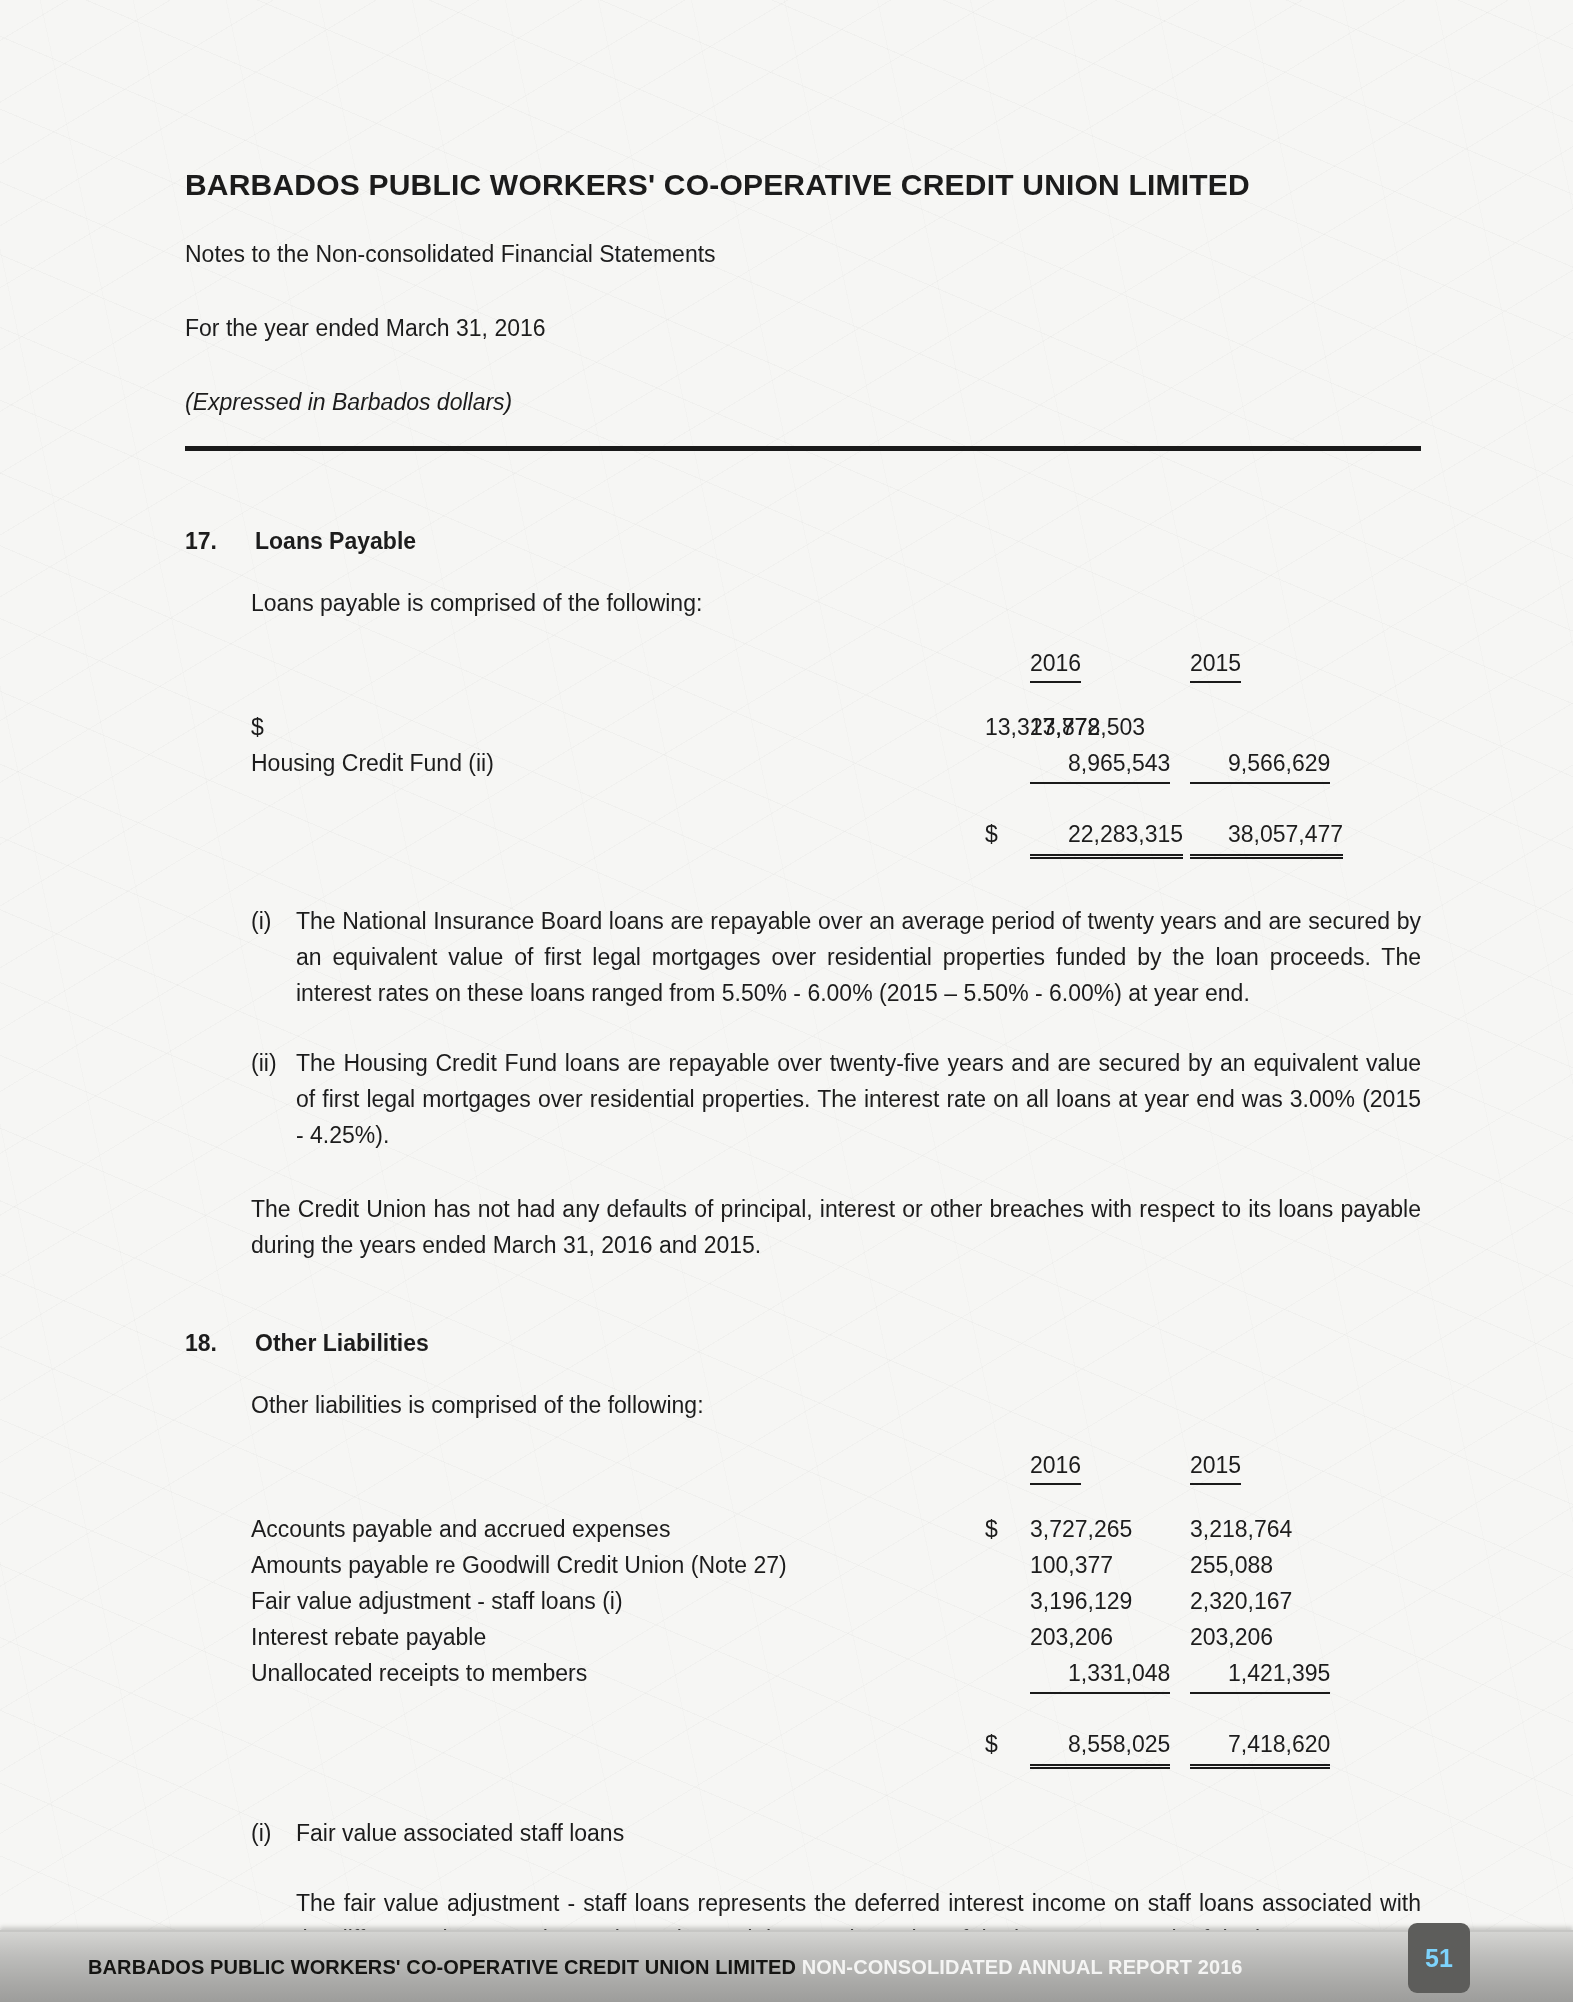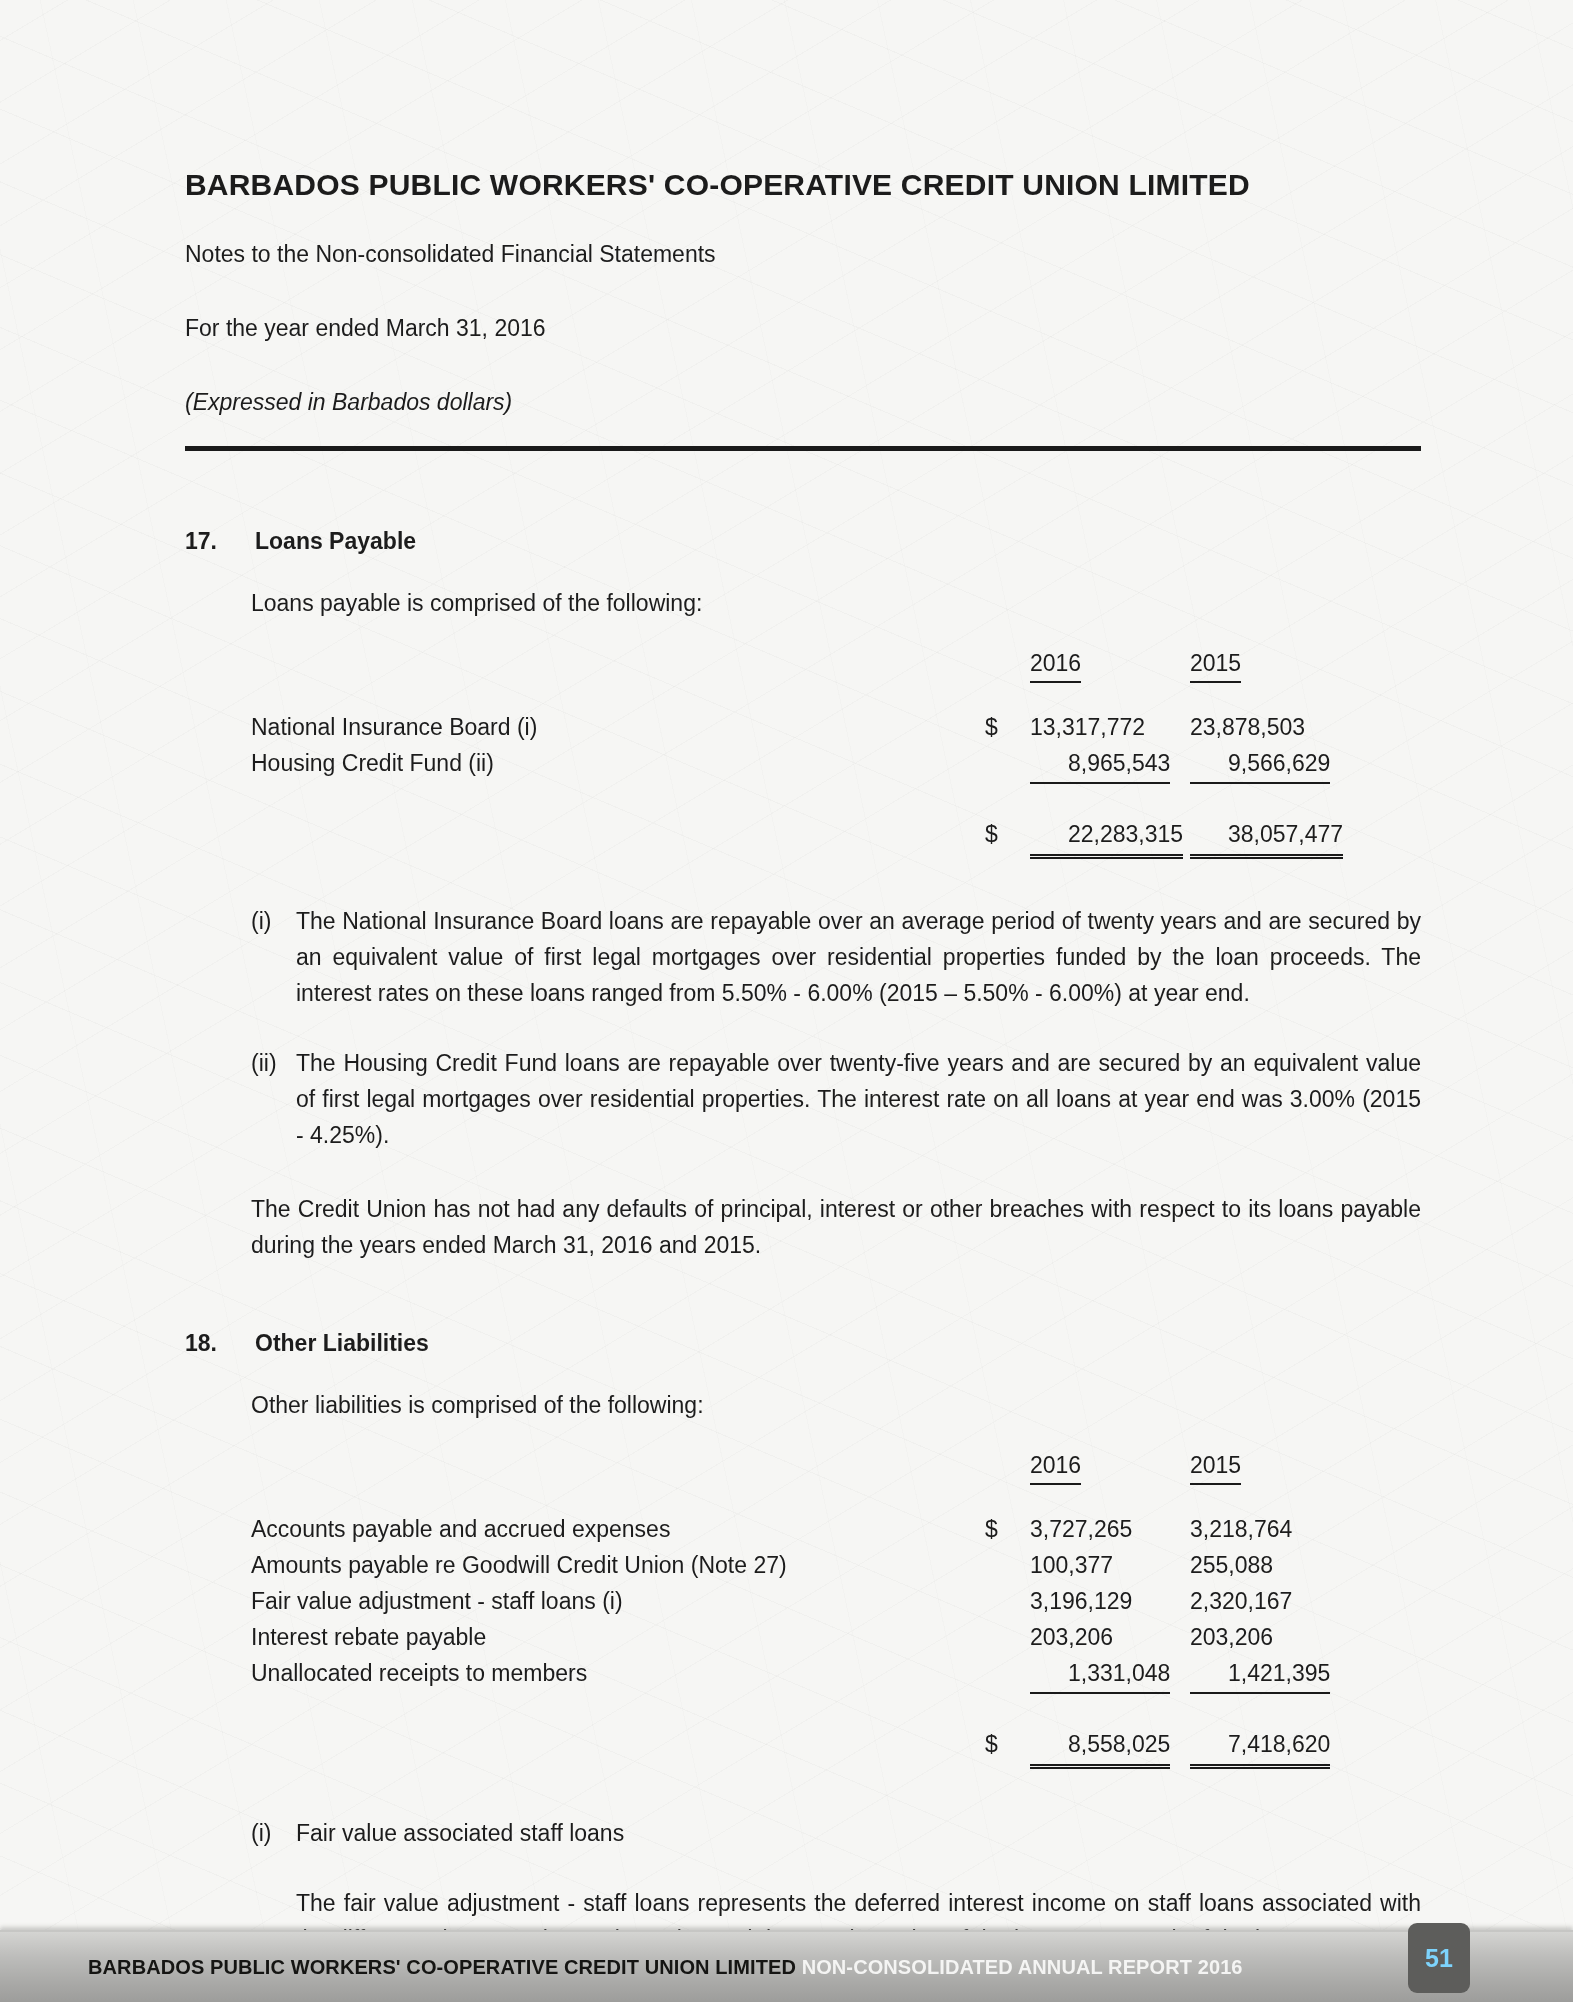--- a/index.html
+++ b/index.html
@@ -168,21 +168,20 @@
       <p class="sec-intro">Loans payable is comprised of the following:</p>
 
       <div class="fin-table">
         <div class="trow">
           <div class="tlabel"></div>
           <div class="tcur"></div>
           <div class="tval"><span class="year-head">2016</span></div>
           <div class="tval"><span class="year-head">2015</span></div>
         </div>
         <div class="trow row-gap">
-          <div class="tlabel">National Insurance Board (i)</div>
           <div class="tcur">$</div>
           <div class="tval">13,317,772</div>
           <div class="tval">23,878,503</div>
         </div>
         <div class="trow">
           <div class="tlabel">Housing Credit Fund (ii)</div>
           <div class="tcur"></div>
           <div class="tval"><span class="u-single">8,965,543</span></div>
           <div class="tval"><span class="u-single">9,566,629</span></div>
         </div>

